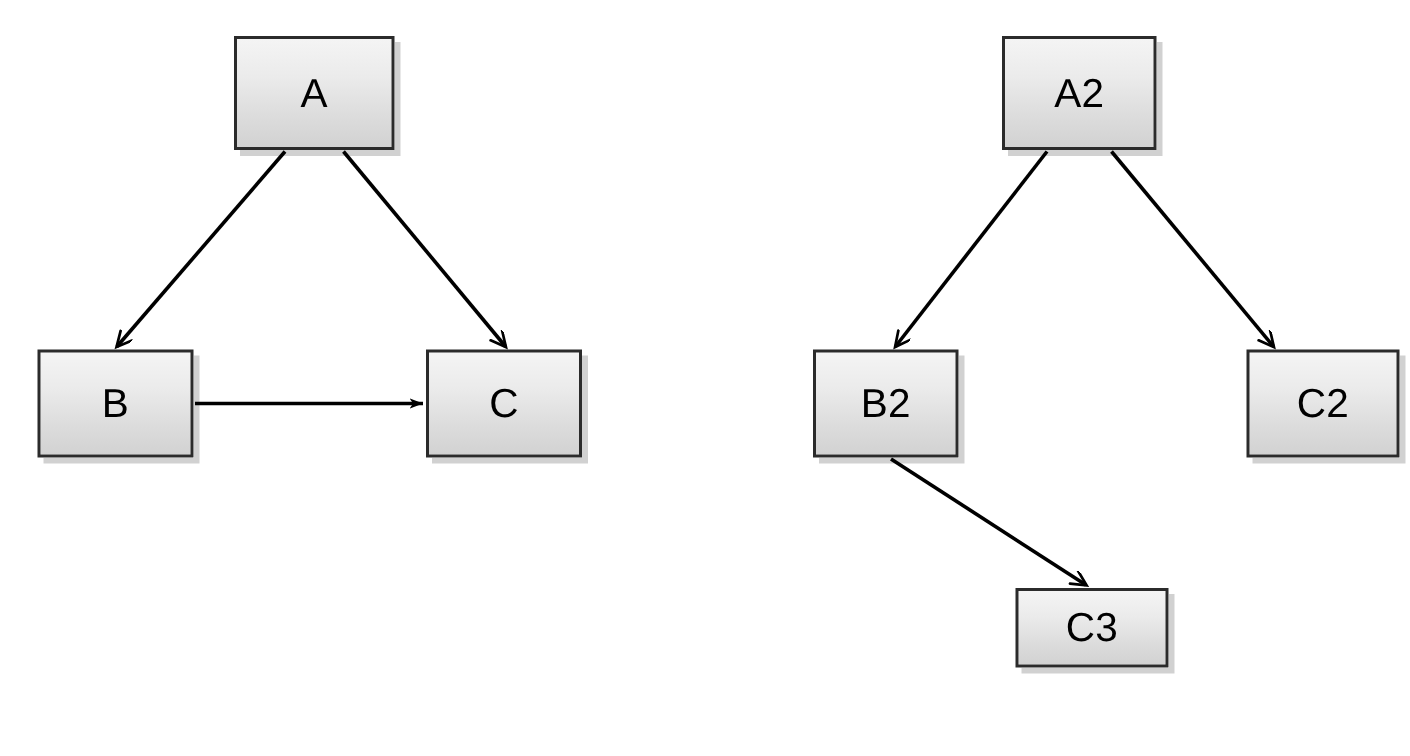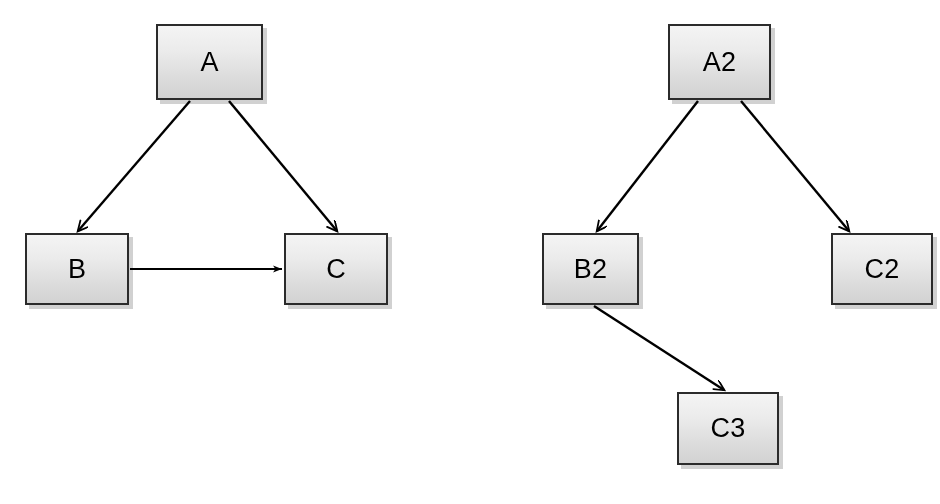--- a/index.html
+++ b/index.html
@@ -83,18 +83,18 @@
       </div>
       <div class="node" style="left: 668px; top: 24px; width: 103px; height: 76px;">
         <span class="node-label">A2</span>
       </div>
       <div class="node" style="left: 542px; top: 233px; width: 97px; height: 72px;">
         <span class="node-label">B2</span>
       </div>
       <div class="node" style="left: 799px; top: 233px; width: 102px; height: 72px; margin-left: 32px;">
         <span class="node-label">C2</span>
       </div>
-      <div class="node" style="left: 677px; top: 392px; width: 102px; height: 73px;">
+      <div class="node" style="left: 677px; top: 392px; width: 102px; height: 53px;">
         <span class="node-label">C3</span>
       </div>
     </div>
 
 </div>
 
 </body></html>

